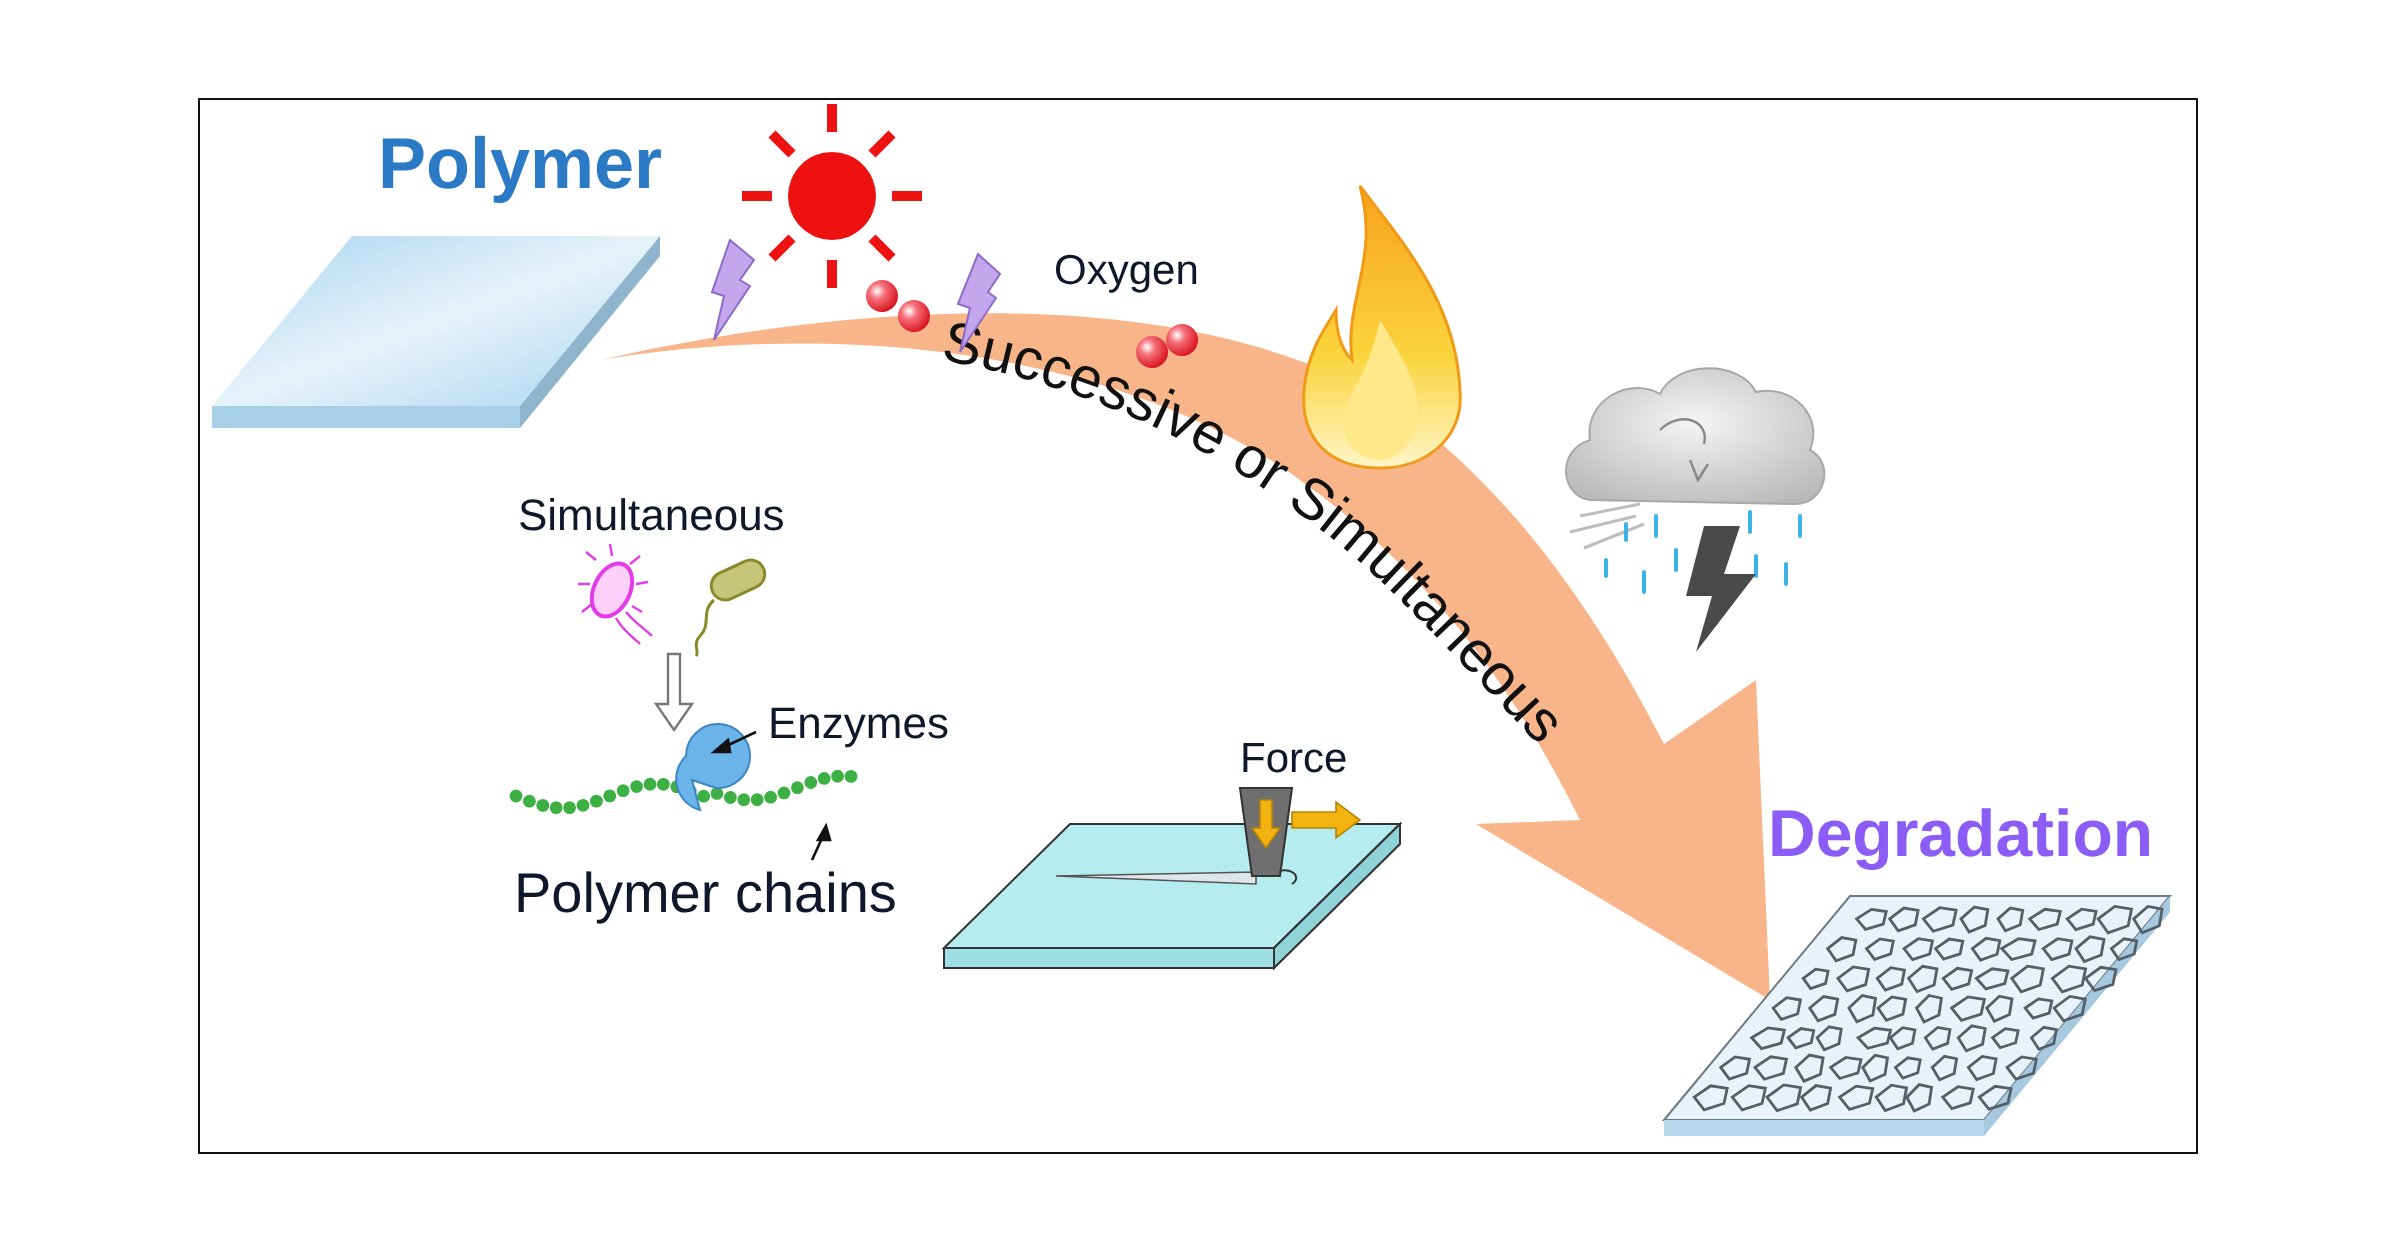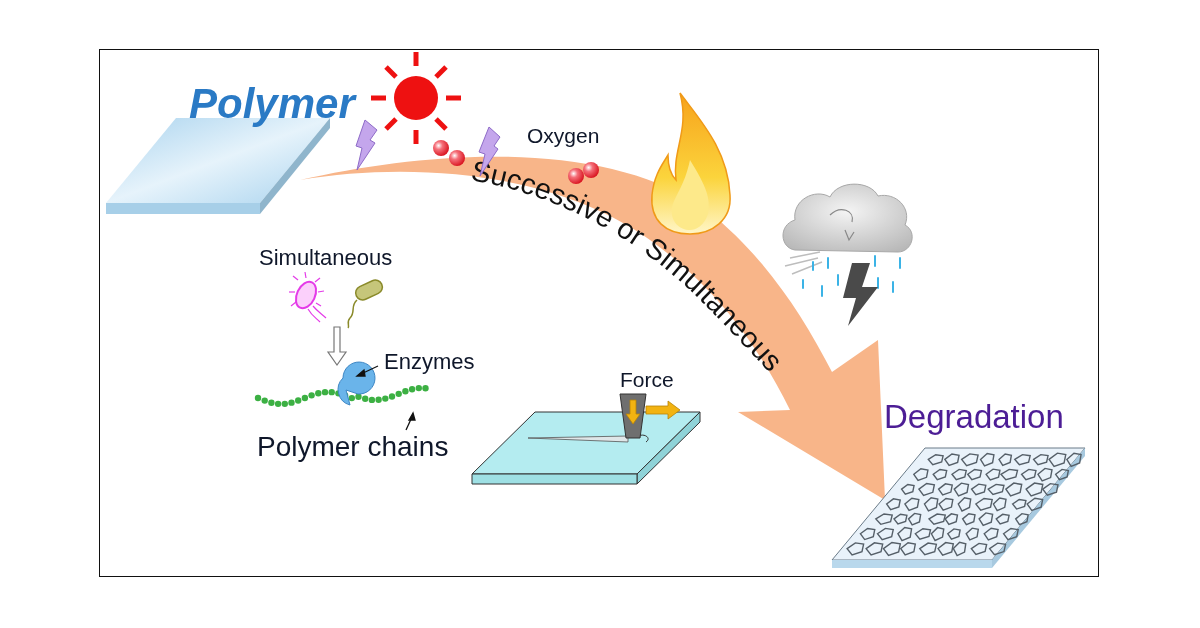--- a/index.html
+++ b/index.html
@@ -2,22 +2,22 @@
 <html><head>
 <meta charset="utf-8">
 <style>
   html, body { margin: 0; padding: 0; background: #ffffff; }
   body { width: 1200px; height: 628px; position: relative; overflow: hidden;
          font-family: "Liberation Sans", sans-serif; }
   .frame { position: absolute; left: 99px; top: 49px; width: 1000px; height: 528px;
            border: 1.5px solid #111; box-sizing: border-box; background: #fff; }
   svg.stage { position: absolute; left: 0; top: 0; }
   .lbl { position: absolute; color: #0f172a; white-space: nowrap; }
-  .title-polymer { left: 189px; top: 80px; font-size: 42px; font-weight: bold; color: #2a7ac5; font-style: italic; }
-  .title-degr { left: 884px; top: 398px; font-size: 33px; font-weight: normal; color: #4c1d95; }
+  .title-polymer { left: 189px; top: 61px; font-size: 36px; font-weight: bold; color: #2a7ac5; }
+  .title-degr { left: 884px; top: 398px; font-size: 33px; font-weight: bold; color: #8b5cf6; }
   .lbl-oxygen { left: 527px; top: 124px; font-size: 21px; }
   .lbl-micro { left: 259px; top: 245px; font-size: 22px; }
   .lbl-enz { left: 384px; top: 349px; font-size: 22px; text-align: center; }
   .lbl-chains { left: 257px; top: 431px; font-size: 28px; }
   .lbl-force { left: 604px; top: 368px; font-size: 21px; margin-left: 16px; }
 </style>
 </head>
 <body>
 
 <div class="frame"></div>

